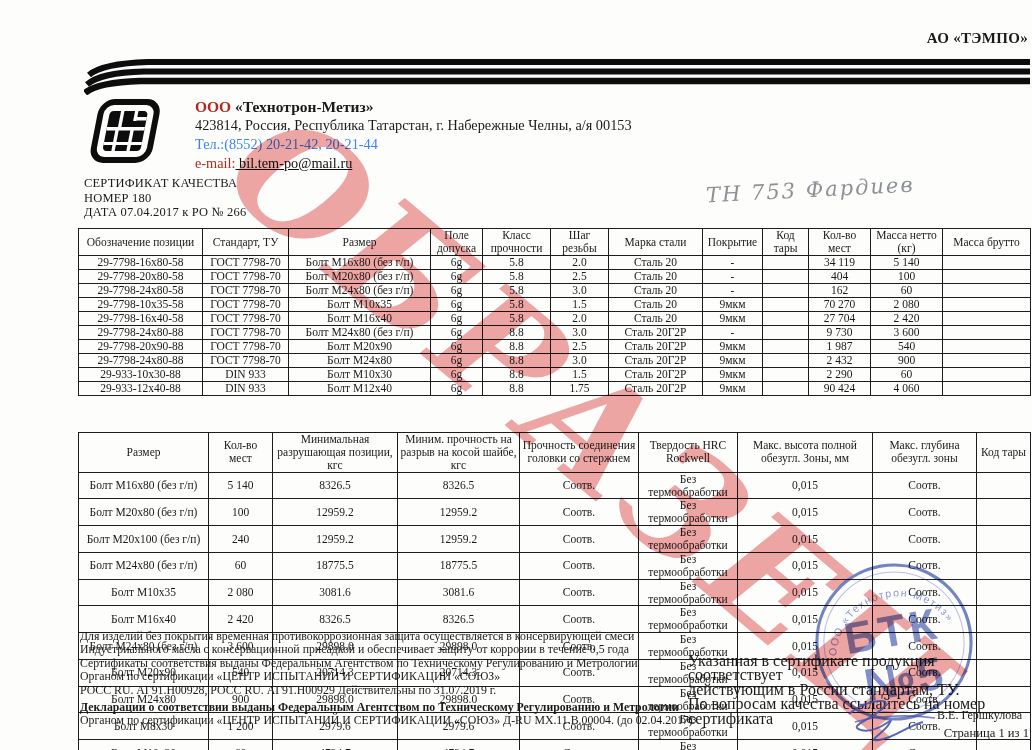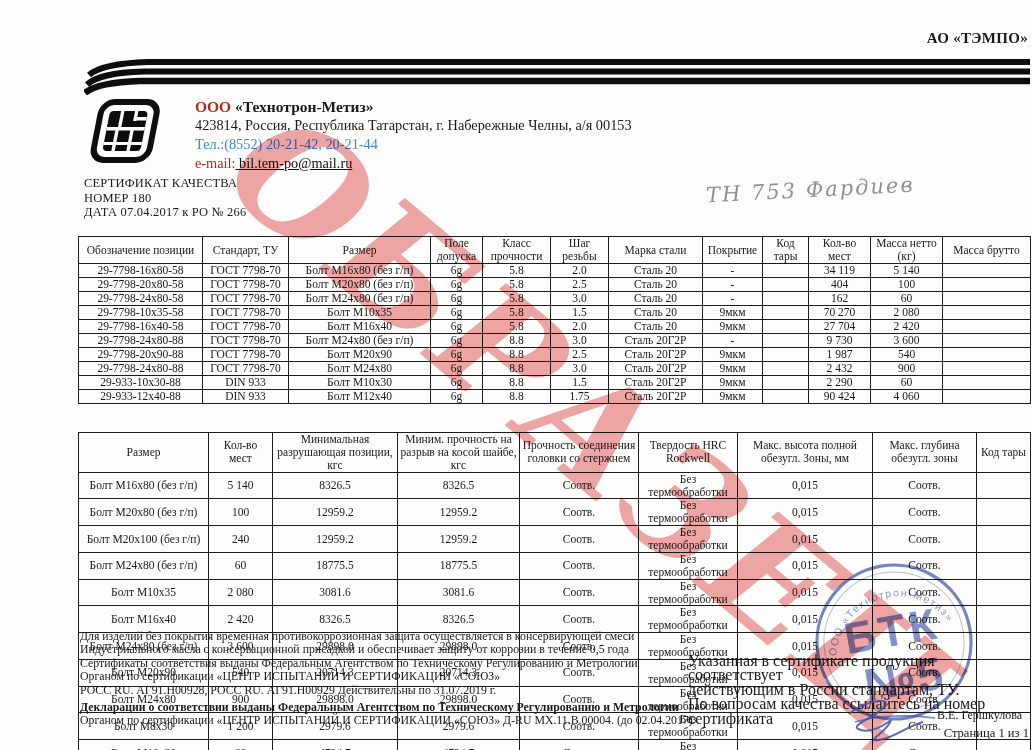--- a/index.html
+++ b/index.html
@@ -20,21 +20,21 @@
   
   #hand-note{left:706px;top:178px;font-family:"DejaVu Serif",serif;font-style:italic;
              font-size:21px;color:#8d9094;transform:rotate(-3deg);letter-spacing:2px;}
   
   #watermark{left:300px;top:86px;font-family:"DejaVu Serif",serif;font-style:italic;
              font-size:150px;font-weight:bold;color:rgba(223,77,77,0.5);white-space:nowrap;
              transform:rotate(40deg);transform-origin:0 0;letter-spacing:4px;z-index:5;
              mix-blend-mode:multiply;pointer-events:none;line-height:1;}
   
   table{border-collapse:collapse;table-layout:fixed;background:transparent;}
-  #bolts-table{left:78px;top:236px;width:952px;}
+  #bolts-table{left:78px;top:228px;width:952px;}
   #mech-table{left:78px;top:432px;width:952px;}
   th,td{border:1px solid #1c1c1c;font-weight:normal;text-align:center;vertical-align:middle;
         padding:0 2px;font-size:11.5px;line-height:1.12;overflow:hidden;}
   #bolts-table thead th{height:26px;}
   #mech-table thead th{height:38px;}
   #bolts-table tbody tr{height:14px;}
   #mech-table tbody tr{height:13.5px;}
   
   #footer-left{left:80px;top:630px;width:615px;font-size:11.8px;line-height:13.4px;}
   #footer-left .gap{margin-top:4px;font-weight:bold;}

